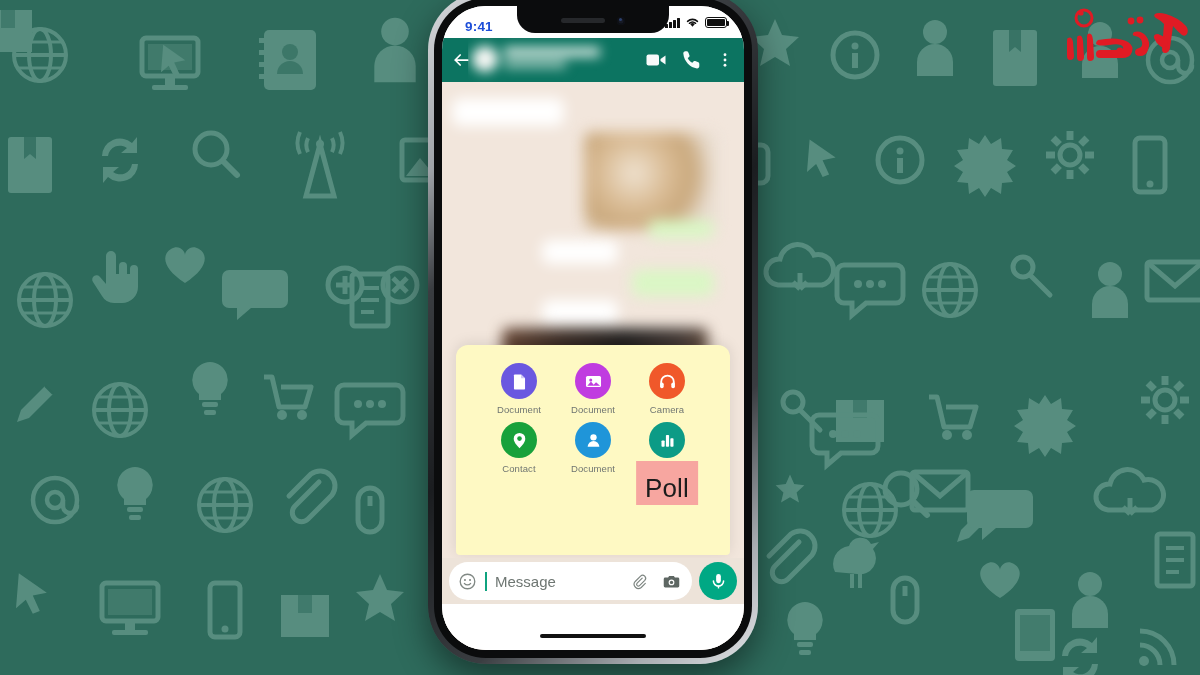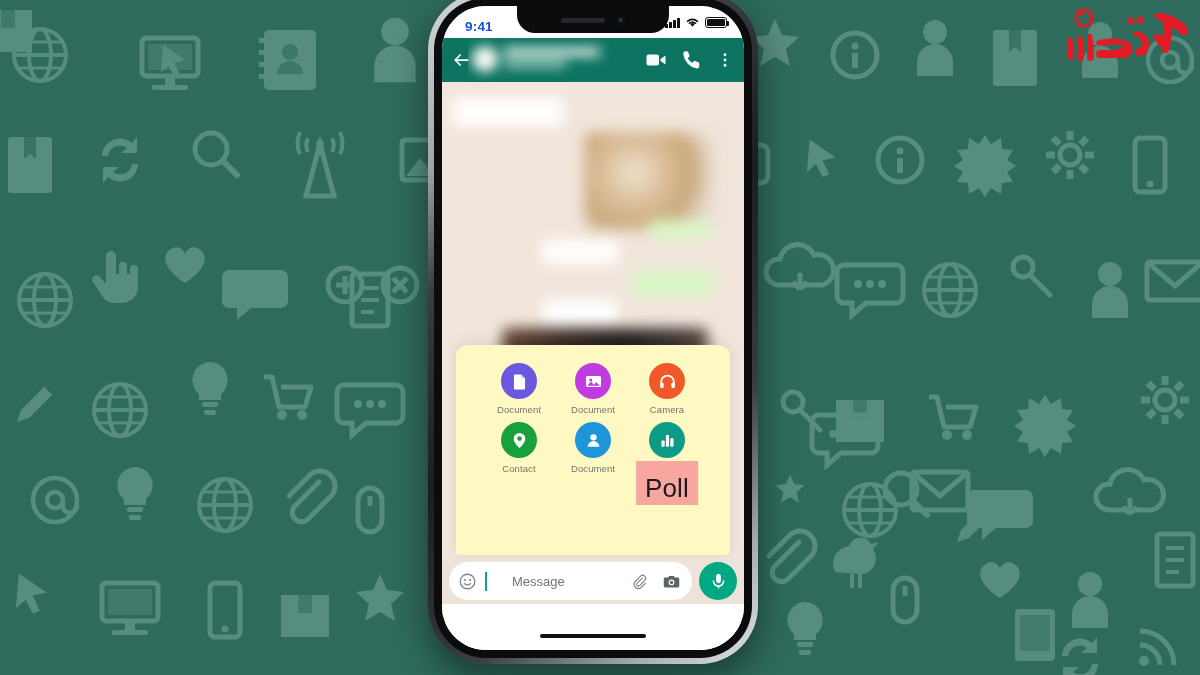--- a/index.html
+++ b/index.html
@@ -249,23 +249,23 @@
     padding: 0 11px 0 9px;
     gap: 7px;
   }
   .emoji-ico { width: 19px; height: 19px; flex: 0 0 auto; }
   .caret {
     width: 2px; height: 19px; background: #0fa37f; flex: 0 0 auto;
     margin-left: 1px;
   }
   .msg-placeholder {
     flex: 1;
-    font-size: 13px;
+    font-size: 15px;
     color: #6e7672;
-    margin-left: 18px;
+    margin-left: 1px;
   }
   .clip-ico, .cam-ico { width: 19px; height: 19px; flex: 0 0 auto; }
   .clip-ico { margin-right: 6px; }
   .mic-btn {
     width: 38px; height: 38px; border-radius: 50%;
     background: #00a884;
     display: flex; align-items: center; justify-content: center;
     margin-left: 7px; flex: 0 0 auto;
   }
 

